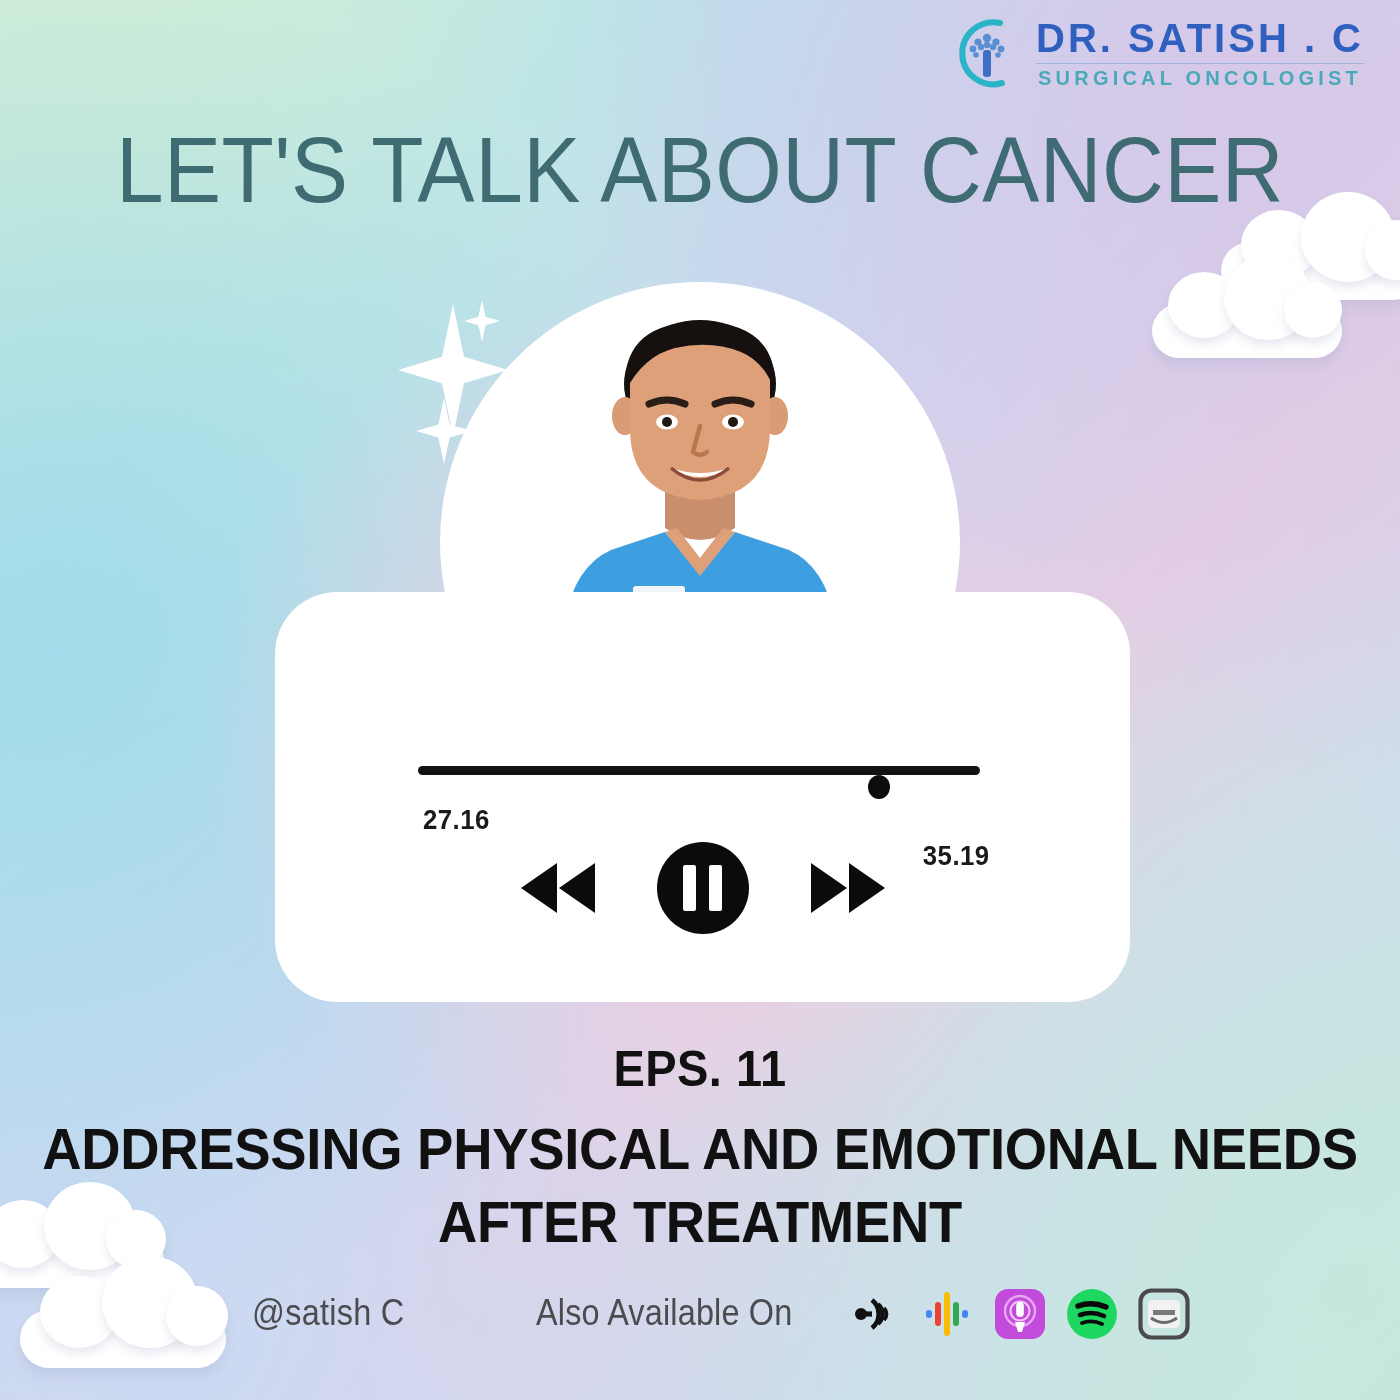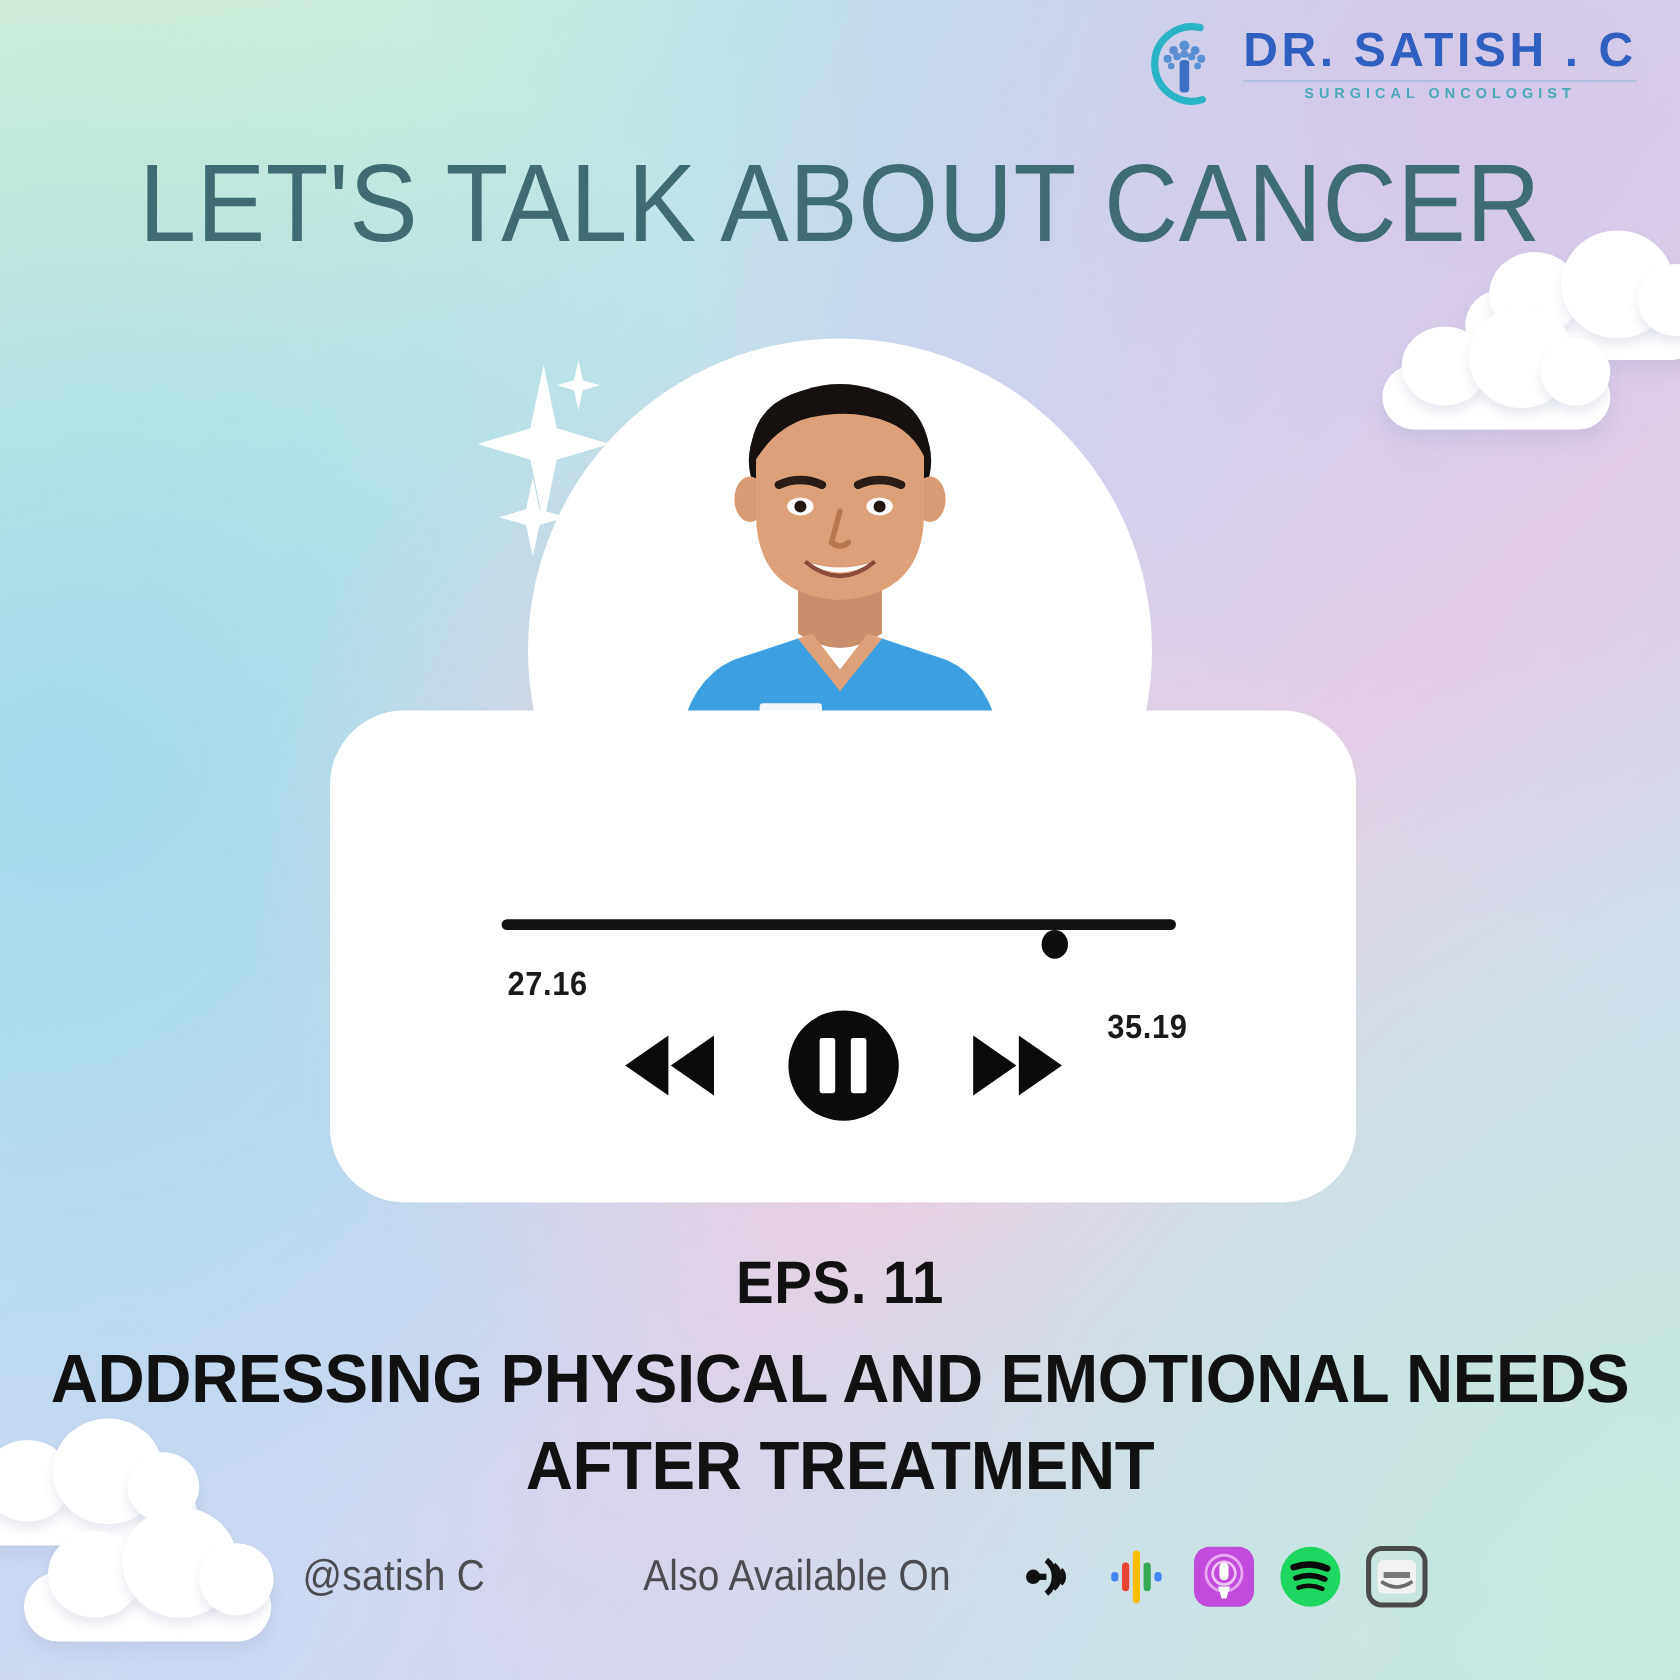--- a/index.html
+++ b/index.html
@@ -62,21 +62,21 @@
     letter-spacing: 3px;
     line-height: 1;
     white-space: nowrap;
   }
   #logo .rule {
     height: 1px;
     background: #9bb7d8;
     margin: 5px 0 4px 0;
   }
   #logo .sub {
-    font-size: 12px;
+    font-size: 20px;
     font-weight: 700;
     color: #4aa9b8;
     letter-spacing: 4.2px;
     text-align: center;
     line-height: 1;
     white-space: nowrap;
   }
 
   #show-title {
     position: absolute;

